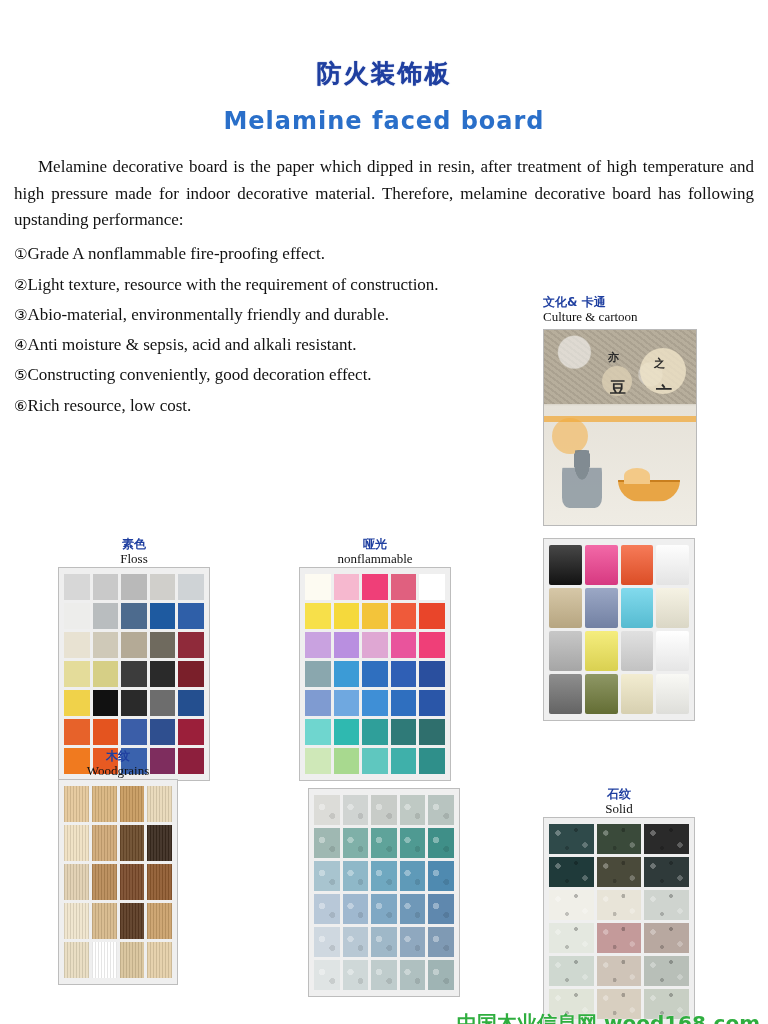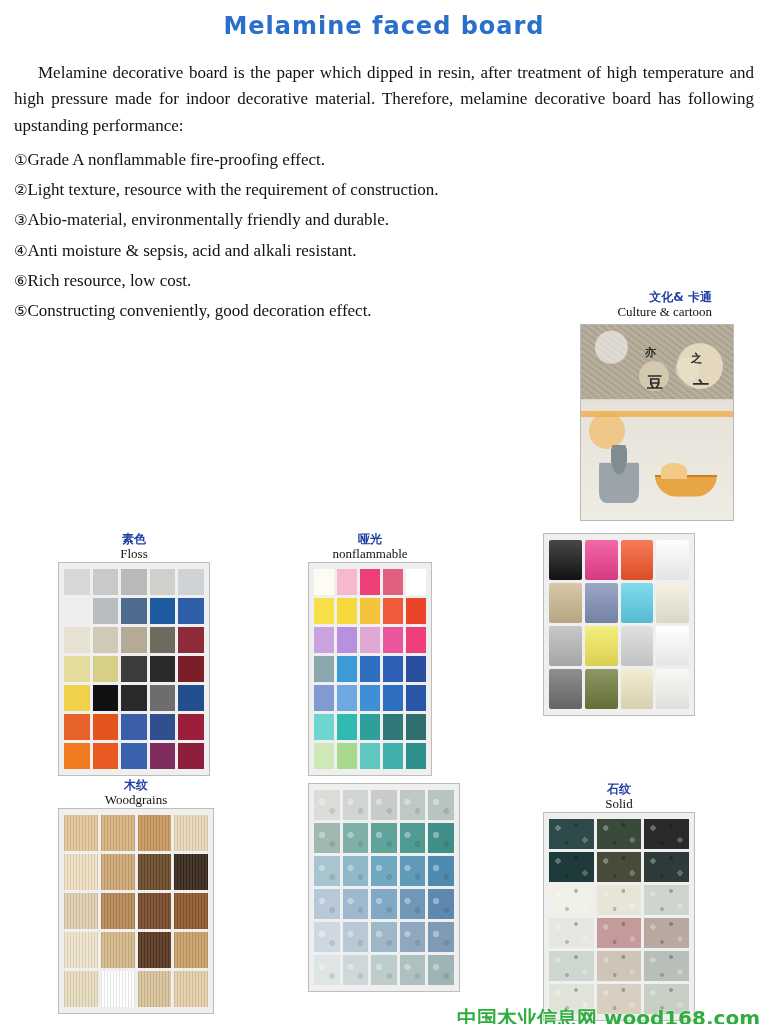--- a/index.html
+++ b/index.html
@@ -69,22 +69,21 @@
     font-family: "DejaVu Sans", sans-serif;
     font-size: 15px;
   }
 
   
   .culture-block {
     position: absolute;
     left: 543px;
     top: 279px;
     width: 132px;
-    text-align: right;
-    margin-left: 37px;
+    text-align: left;
   }
   .cap-cn {
     color: #1f3fa0;
     font-family: "DejaVu Sans", sans-serif;
     font-weight: bold;
     font-size: 12px;
     line-height: 1.1;
   }
   .cap-en {
     color: #111111;
@@ -172,23 +171,23 @@
   .cell {
     height: 28px;
     position: relative;
   }
 
   .sec {
     position: absolute;
   }
   
   #sec-solid { left: 58px; top: 521px; width: 152px; }
-  #sec-fluo  { left: 308px; top: 521px; width: 124px; }
+  #sec-fluo  { left: 299px; top: 521px; width: 152px; }
   #sec-floss { left: 543px; top: 521px; width: 152px; }
-  #sec-wood  { left: 58px;  top: 767px; width: 156px; }
+  #sec-wood  { left: 58px;  top: 733px; width: 120px; }
   #sec-patt  { left: 308px; top: 771px; width: 152px; }
   #sec-stone { left: 543px; top: 771px; width: 152px; }
 
   .watermark {
     position: absolute;
     right: 8px;
     bottom: 4px;
     font-family: "DejaVu Sans", sans-serif;
     font-weight: bold;
     font-size: 20px;
@@ -196,31 +195,32 @@
     letter-spacing: 0px;
     text-shadow: 0 0 2px rgba(255,255,255,.9);
     white-space: nowrap;
   }
 </style>
 </head>
 <body>
 
 <div class="page">
 
+  <h1 class="title-cn">防火装饰板</h1>
   <h2 class="title-en">Melamine faced board</h2>
 
   <p class="para-en">Melamine decorative board is the paper which dipped in resin, after treatment of high temperature and high pressure made for indoor decorative material. Therefore, melamine decorative board has following upstanding performance:</p>
 
   <div class="bullets">
     <div class="bullet-row"><span class="num">①</span><span>Grade A nonflammable fire-proofing effect.</span></div>
     <div class="bullet-row"><span class="num">②</span><span>Light texture, resource with the requirement of construction.</span></div>
     <div class="bullet-row"><span class="num">③</span><span>Abio-material, environmentally friendly and durable.</span></div>
     <div class="bullet-row"><span class="num">④</span><span>Anti moisture &amp; sepsis, acid and alkali resistant.</span></div>
+    <div class="bullet-row"><span class="num">⑤</span><span>Constructing conveniently, good decoration effect.</span></div>
     <div class="bullet-row"><span class="num">⑥</span><span>Rich resource, low cost.</span></div>
-    <div class="bullet-row"><span class="num">⑤</span><span>Constructing conveniently, good decoration effect.</span></div>
   </div>
 
   <div class="culture-block">
     <div class="cap-cn">文化&amp; 卡通</div>
     <div class="cap-en">Culture &amp; cartoon</div>
     <div class="culture-img">
       <div class="cu-top"></div>
       <div class="cu-circle" style="left:8px; top:88px; width:36px; height:36px; background:#f0c27a; opacity:.85;"></div>
       <div class="cu-circle" style="left:96px; top:18px; width:46px; height:46px; background:#efe4c8; opacity:.8;"></div>
       <div class="cu-circle" style="left:58px; top:36px; width:30px; height:30px; background:#dcd0b4; opacity:.8;"></div>

